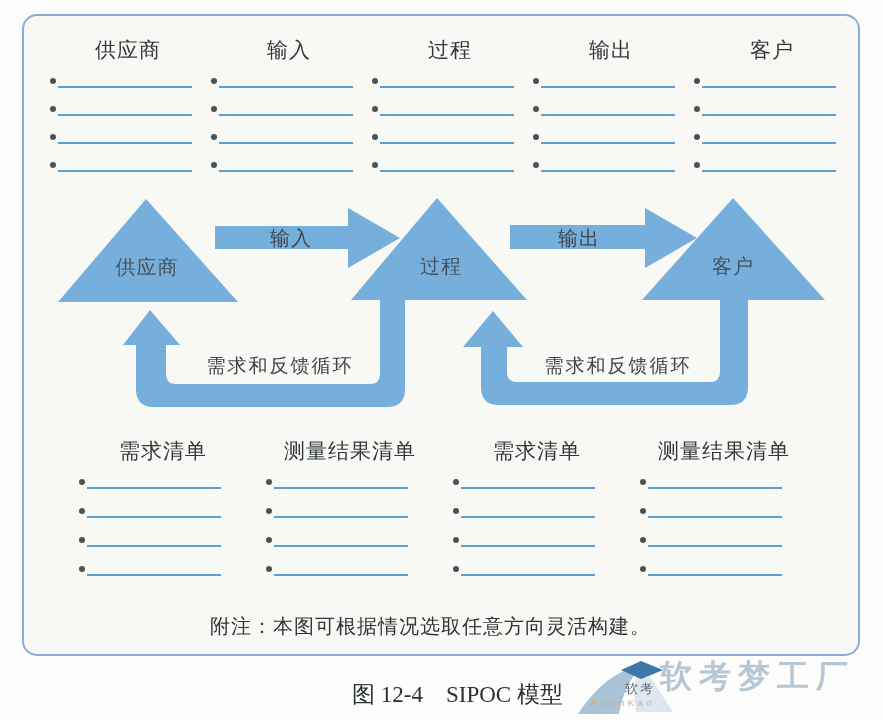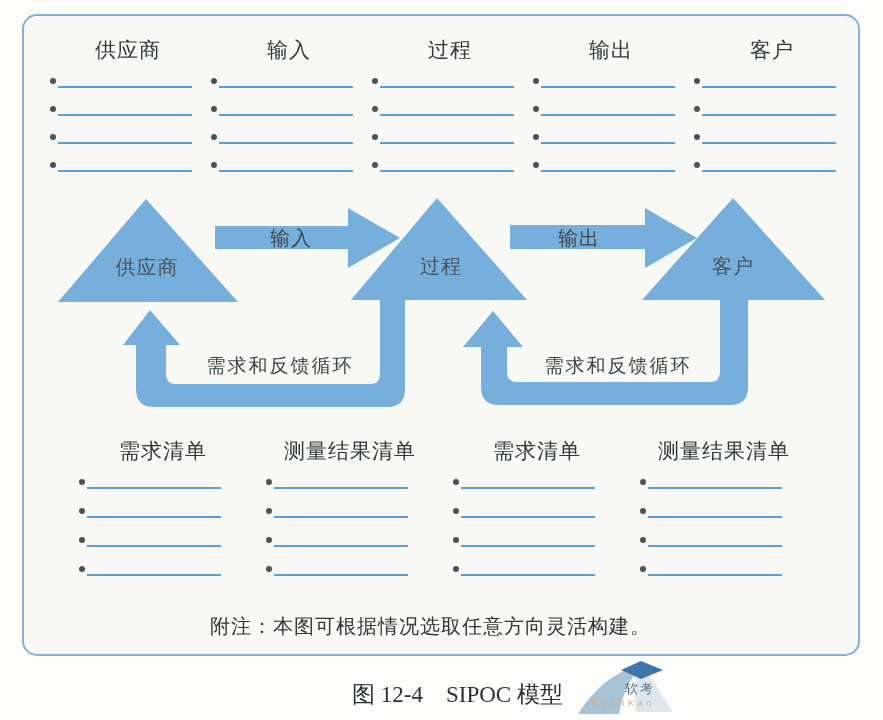--- a/index.html
+++ b/index.html
@@ -266,17 +266,18 @@
   <div class="note">附注：本图可根据情况选取任意方向灵活构建。</div>
 
   <div class="watermark">
     <svg class="wm-logo" width="100" height="58" viewBox="0 0 100 58">
       <path d="M2,56 C22,26 40,14 66,6 C52,24 46,38 43,56 Z" fill="#a8c2d6"></path>
       <path d="M66,6 L97,54 L60,54 C57,32 58,18 66,6 Z" fill="#c6d6e2" opacity="0.55"></path>
       <polygon points="45,12 65,3 87,12 65,21" fill="#3f76aa"></polygon>
       <text x="64" y="35" text-anchor="middle" font-size="13" letter-spacing="2" fill="#5d6e7b" font-family="Liberation Sans, sans-serif">软考</text>
       <text x="15" y="48" font-size="9.5" letter-spacing="3.5" fill="#d2ab83" font-family="Liberation Sans, sans-serif">RuanKao</text>
     </svg>
+    <span class="wm-brand">软考梦工厂</span>
   </div>
 
   <div class="caption">图 12-4　SIPOC 模型</div>
 
 </div>
 
 </body></html>

